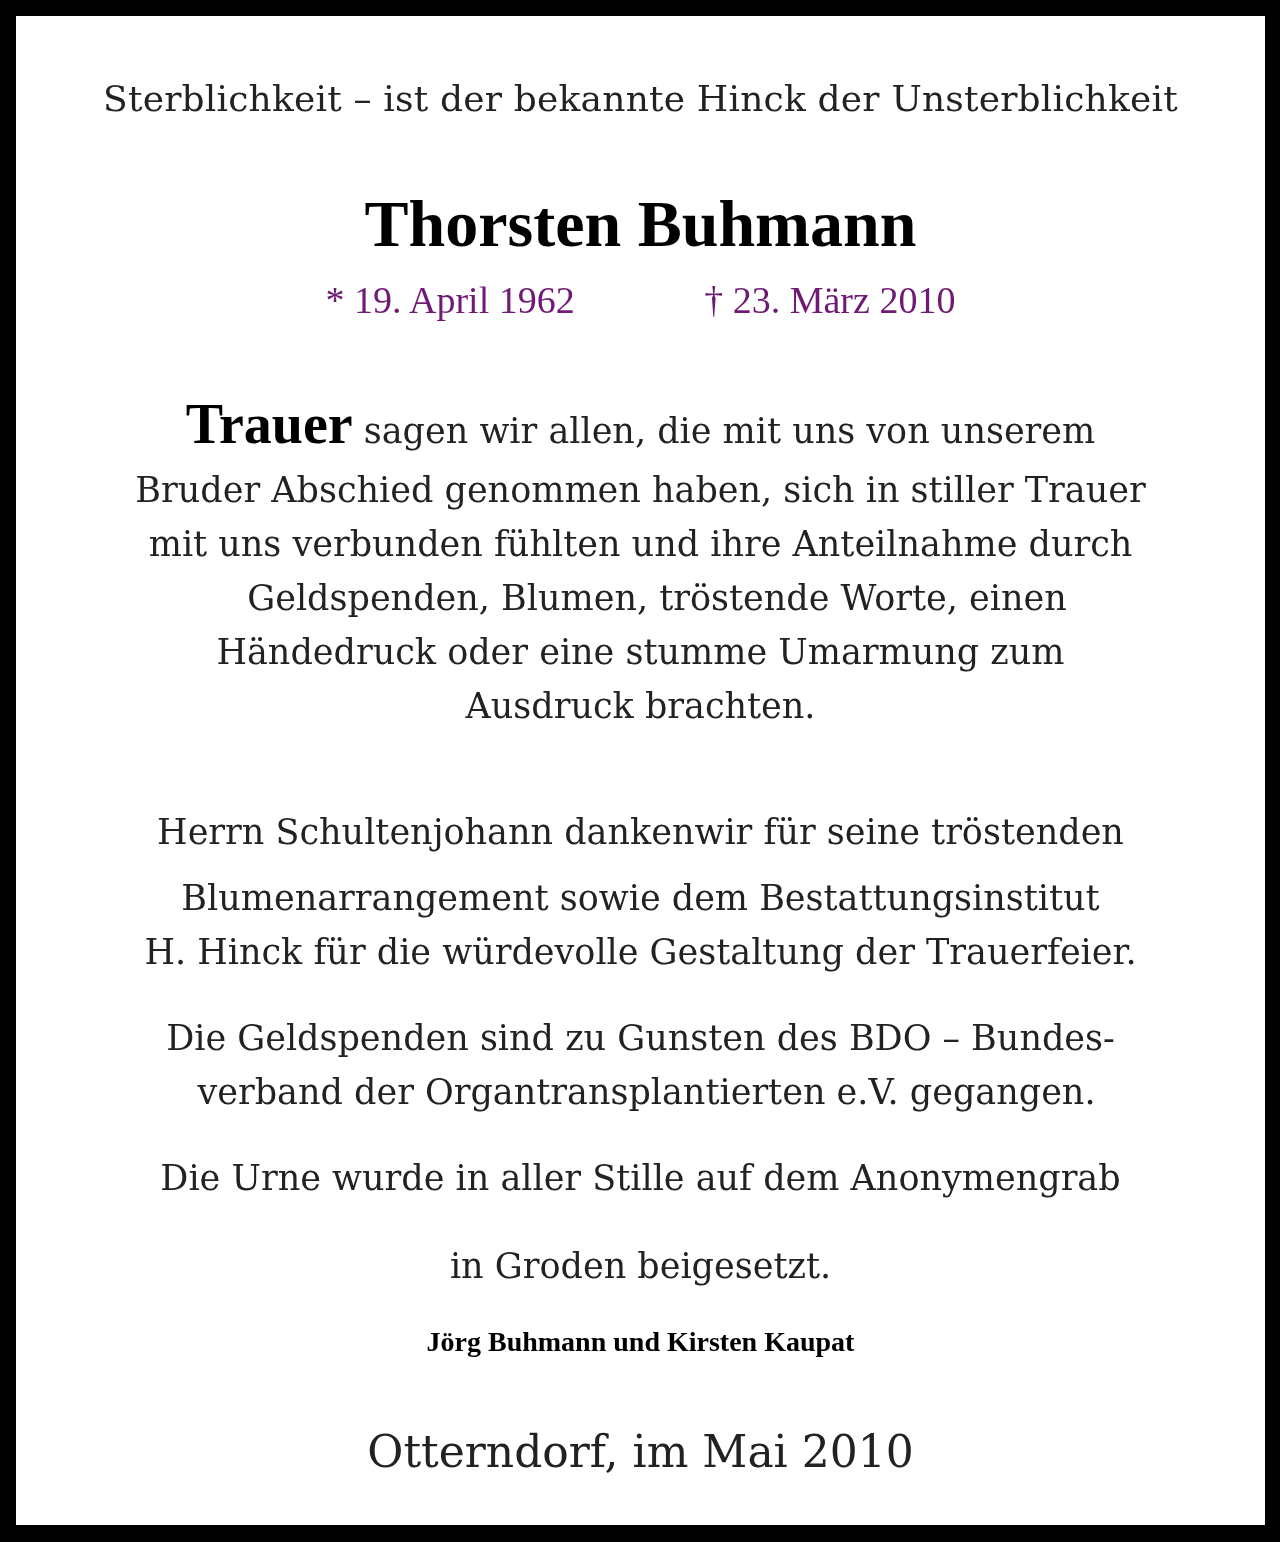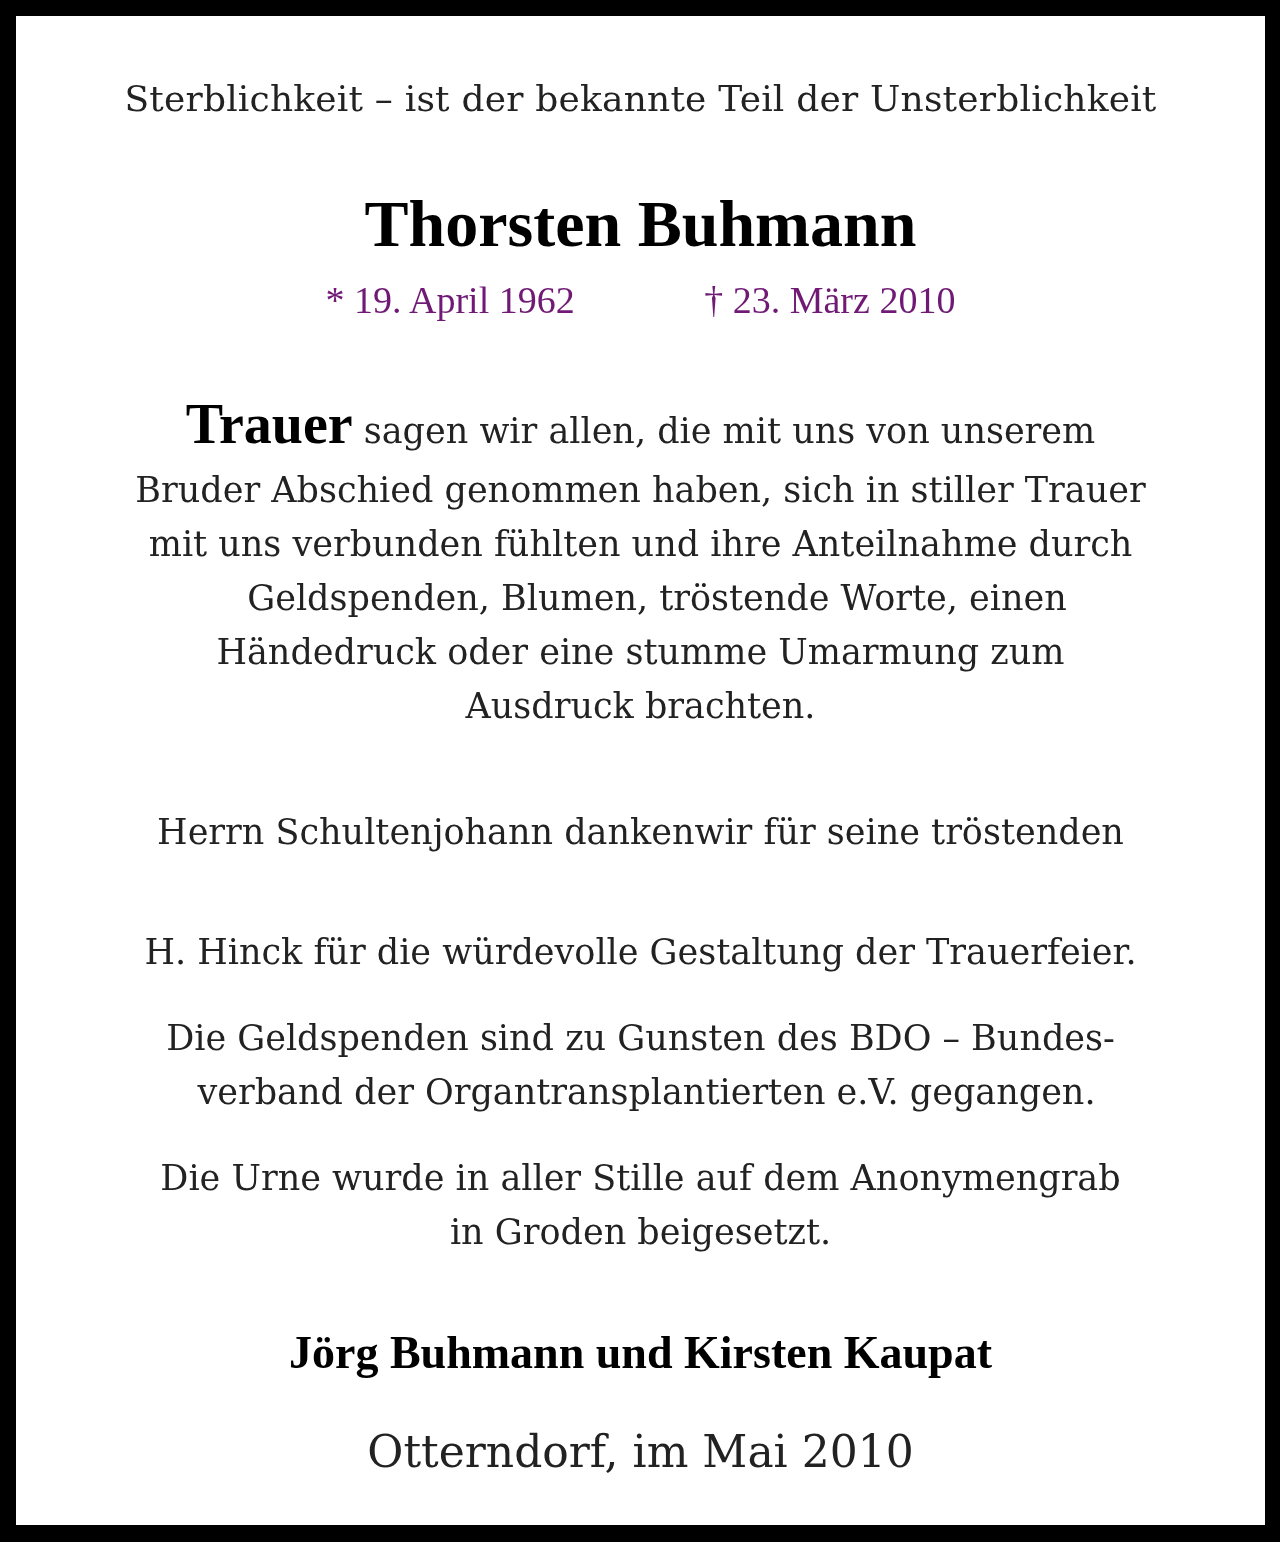--- a/index.html
+++ b/index.html
@@ -32,54 +32,55 @@
       top: 262px; font-size: 38px; color: #701a75;
       font-family: "Liberation Serif", "DejaVu Serif", serif;
     }
     .dates .birth { display: inline-block; margin-right: 120px; }
     .body-text { font-size: 35px; color: #222; }
     .danke-word {
       font-family: "Liberation Serif", "DejaVu Serif", serif;
       font-weight: bold; font-size: 56px; color: #000;
     }
     .signature {
-      top: 1310px; font-size: 46px; font-weight: bold; color: #000;
+      top: 1310px; font-size: 28px; font-weight: bold; color: #000;
       font-family: "Liberation Serif", "DejaVu Serif", serif;
     }
     .place { top: 1410px; font-size: 44px; color: #222; }
   </style>
 </head>
 <body>
 
 <div class="card">
 
-  <div class="line motto">Sterblichkeit – ist der bekannte Teil der Unsterblichkeit</div>
+  <div class="line motto">Sterblichkeit – ist der bekannte Hinck der Unsterblichkeit</div>
 
   <div class="line name">Thorsten Buhmann</div>
 
   <div class="line dates">
     <span class="birth">* 19. April 1962</span>
     <span class="death">† 23. März 2010</span>
   </div>
 
   <div class="line body-text" style="top:376px;">
     <span class="danke-word">Trauer</span>
     <span>sagen wir allen, die mit uns von unserem</span>
   </div>
   <div class="line body-text" style="top:454px;">Bruder Abschied genommen haben, sich in stiller Trauer</div>
   <div class="line body-text" style="top:508px;">mit uns verbunden fühlten und ihre Anteilnahme durch</div>
   <div class="line body-text" style="top:562px;padding-left:33px;">Geldspenden, Blumen, tröstende Worte, einen</div>
   <div class="line body-text" style="top:616px;">Händedruck oder eine stumme Umarmung zum</div>
   <div class="line body-text" style="top:670px;">Ausdruck brachten.</div>
 
   <div class="line body-text" style="top:754px;margin-top:42px;">Herrn Schultenjohann dankenwir für seine tröstenden</div>
+  <div class="line body-text" style="top:862px;">Blumenarrangement sowie dem Bestattungsinstitut</div>
   <div class="line body-text" style="top:916px;">H. Hinck für die würdevolle Gestaltung der Trauerfeier.</div>
 
   <div class="line body-text" style="top:1002px;">Die Geldspenden sind zu Gunsten des BDO – Bundes-</div>
   <div class="line body-text" style="top:1056px;padding-left:12px;">verband der Organtransplantierten e.V. gegangen.</div>
 
   <div class="line body-text" style="top:1142px;">Die Urne wurde in aller Stille auf dem Anonymengrab</div>
-  <div class="line body-text" style="top:1196px;">in Groden beigesetzt.</div>
+  <div class="line body-text" style="top:1230px;">in Groden beigesetzt.</div>
 
   <div class="line signature">Jörg Buhmann und Kirsten Kaupat</div>
 
   <div class="line place">Otterndorf, im Mai 2010</div>
 </div>
 
 </body></html>

